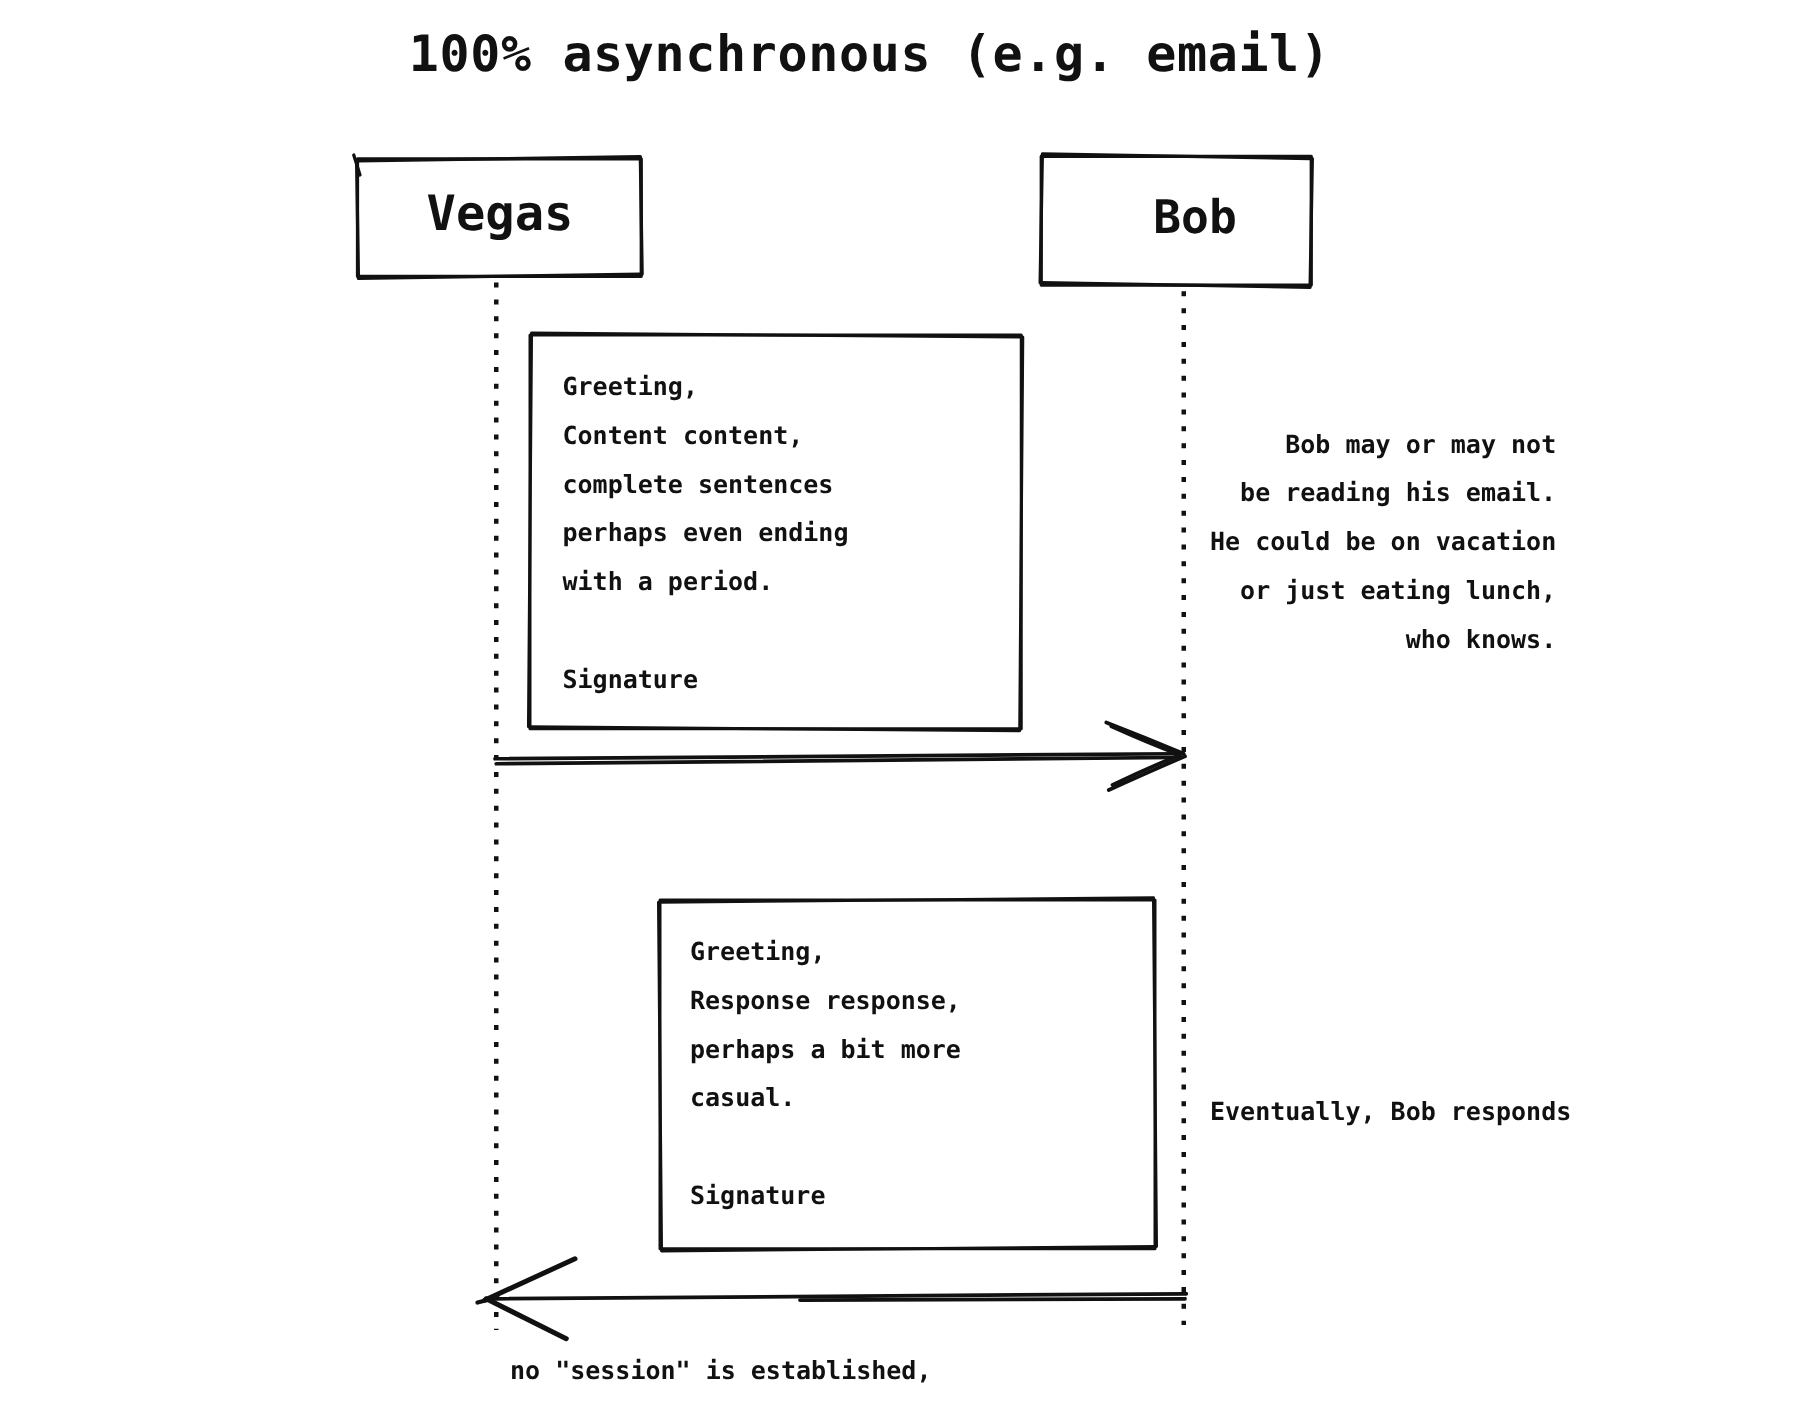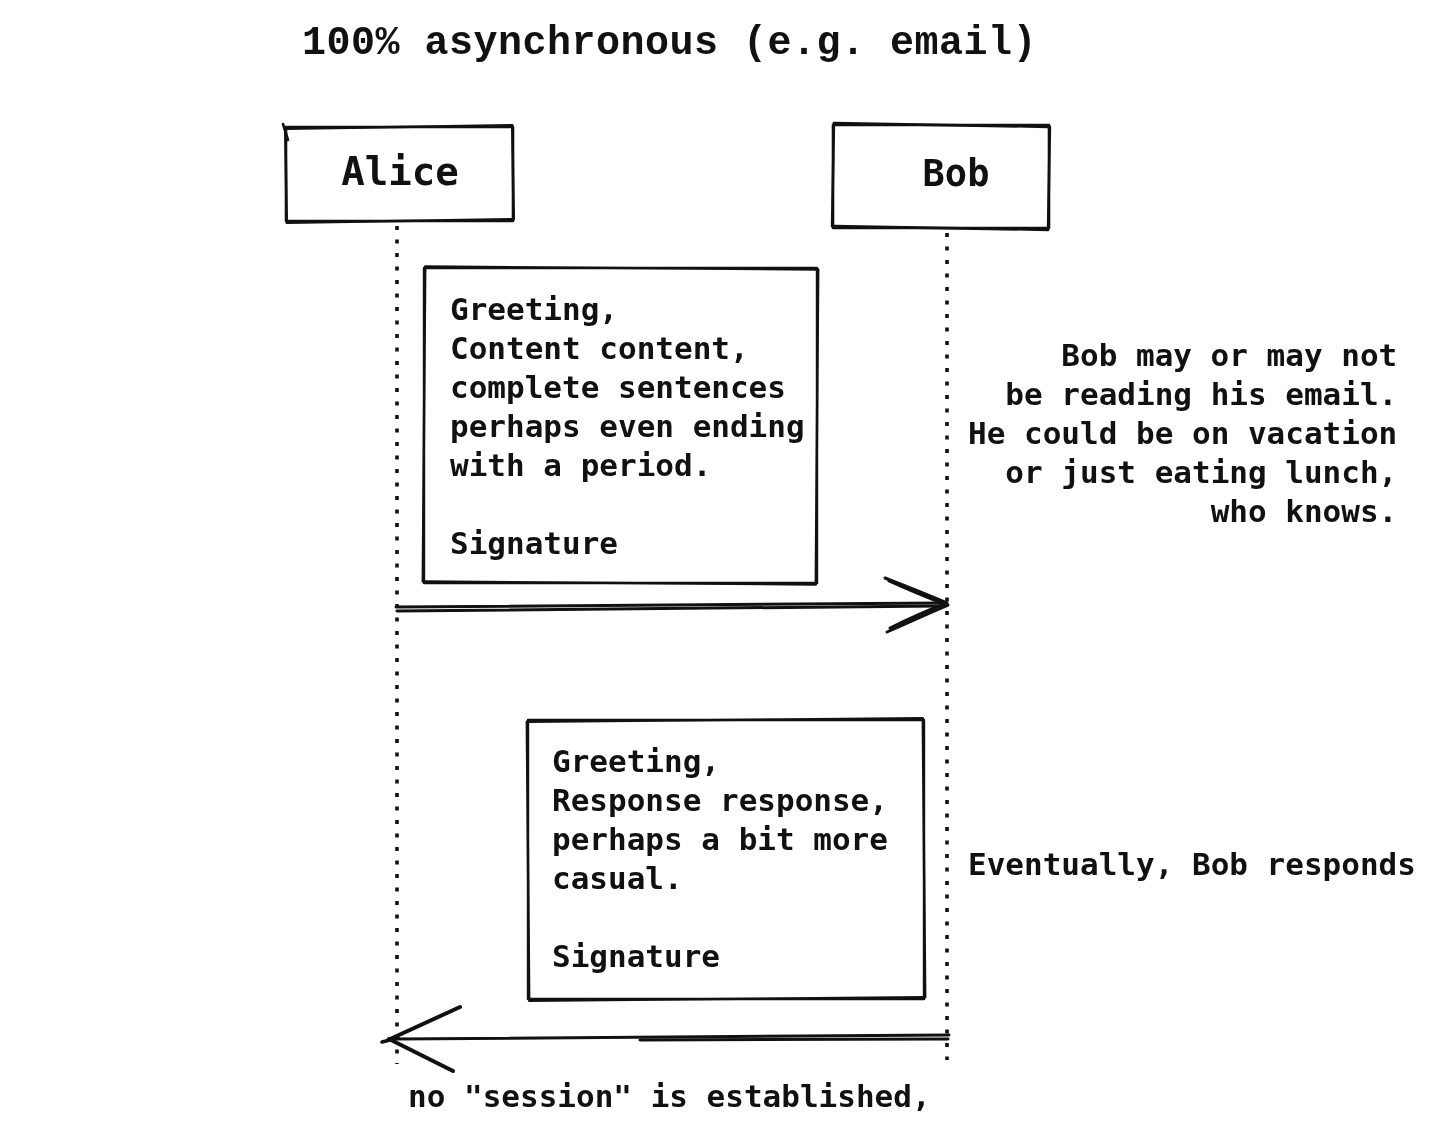--- a/index.html
+++ b/index.html
@@ -21,39 +21,38 @@
     width: 1442px; height: 1139px;
     color: var(--ink, #111111);
   }
   .txt {
     position: absolute;
     white-space: pre-line;
     font-weight: 700;
     color: var(--ink, #111111);
   }
   .title {
-    left: 302px; top: 21px;
+    left: 327px; top: 21px;
     font-size: 40px; line-height: 46px;
     letter-spacing: 0.5px;
-    font-family: Liberation Mono, monospace;
   }
   .actor-label {
     text-align: center;
     line-height: 1;
   }
   .actor-label.alice { left: 285px; top: 152px; width: 230px; font-size: 39px; }
   .actor-label.bob   { left: 832px; top: 155px; width: 248px; font-size: 37px; }
   .body-text {
-    font-size: 31px; line-height: 39px;
+    font-size: 20px; line-height: 39px;
   }
   .email1       { left: 450px; top: 290px; }
   .email2       { left: 552px; top: 742px; }
   .bob-status   { left: 968px; top: 336px; text-align: right; }
   .alice-away   { left: 18px;  top: 620px; }
-  .bob-responds { left: 968px; top: 845px; }
+  .bob-responds { left: 968px; top: 870px; }
   .footer-note  { left: 408px; top: 1077px; }
   svg .stroke {
     fill: none;
     stroke: currentColor;
     stroke-linecap: round;
     stroke-linejoin: round;
   }
 </style>
 </head>
 <body>
@@ -104,21 +103,21 @@
       <path d="M949,1035 L396,1039"></path>
       <path d="M948,1039 L640,1040"></path>
       <path d="M382,1042 L398,1038" stroke-width="3.5"></path>
       <path d="M388,1040 L460,1007" stroke-width="4"></path>
       <path d="M389,1039 L453,1071" stroke-width="4"></path>
     </g>
   </svg>
 
   <div class="txt title">100% asynchronous (e.g. email)</div>
 
-  <div class="txt actor-label alice">Alice</div>
+  <div class="txt actor-label alice">Vegas</div>
   <div class="txt actor-label bob">Bob</div>
 
   <div class="txt body-text email1">Greeting,
 Content content,
 complete sentences
 perhaps even ending
 with a period.
 
 Signature</div>
   <div class="txt body-text email2">Greeting,

